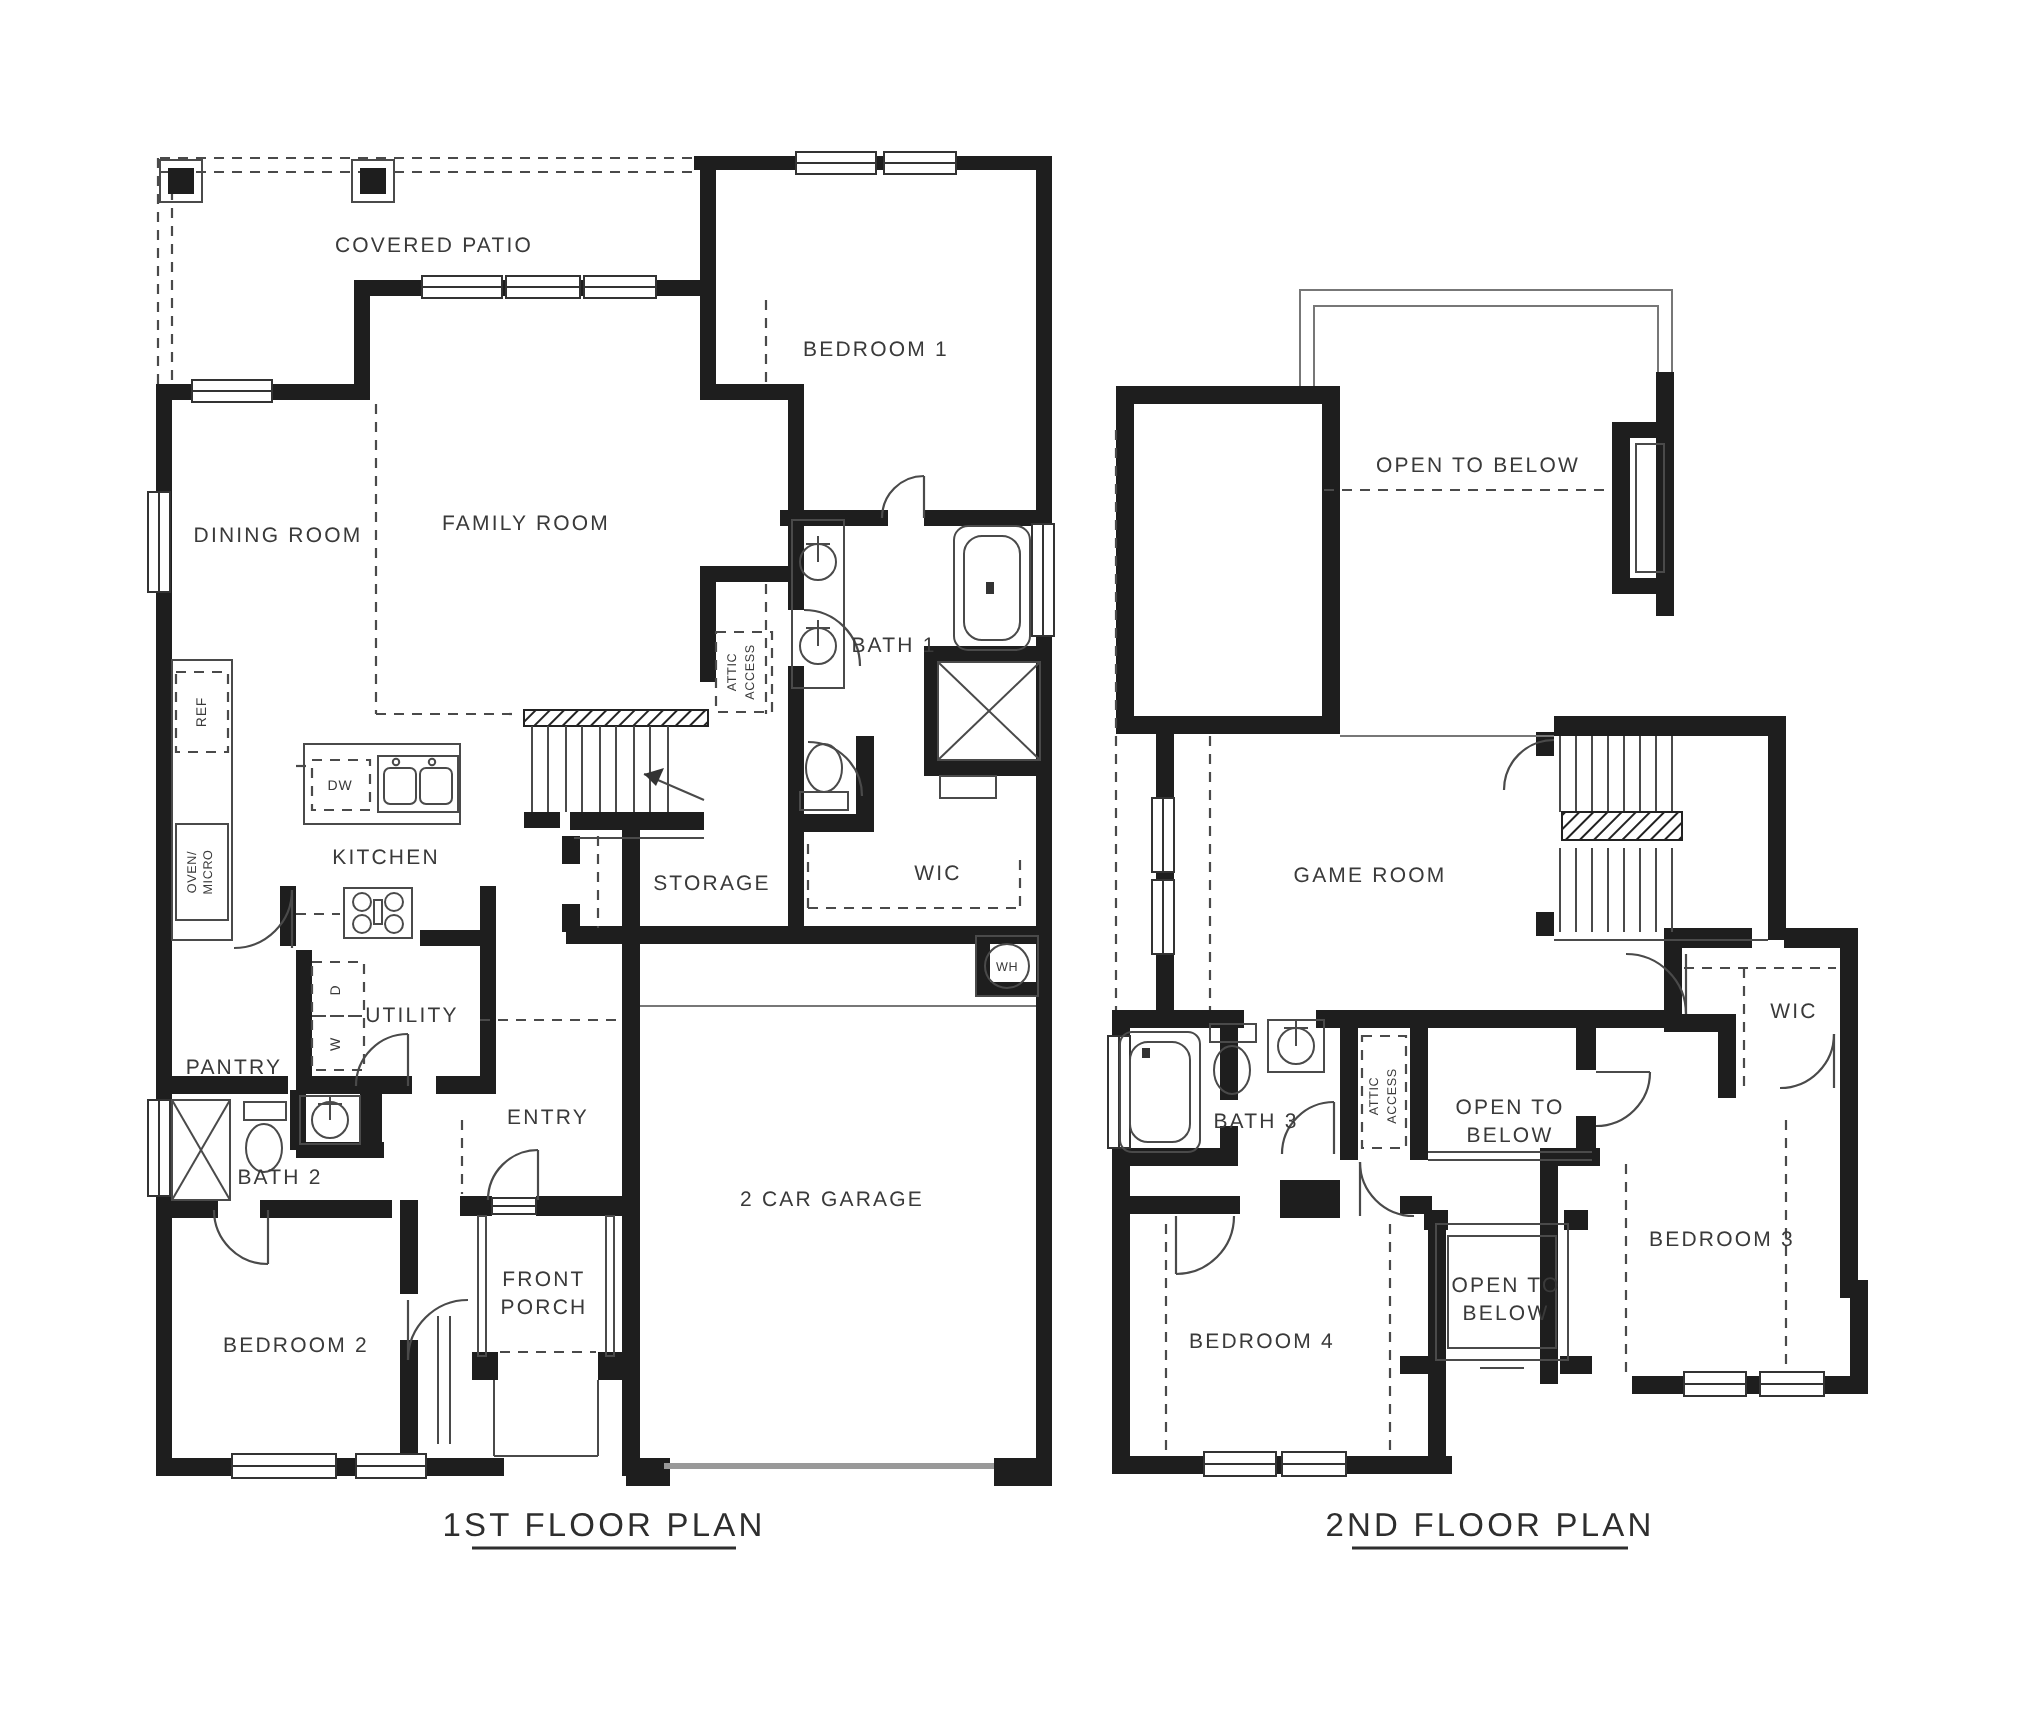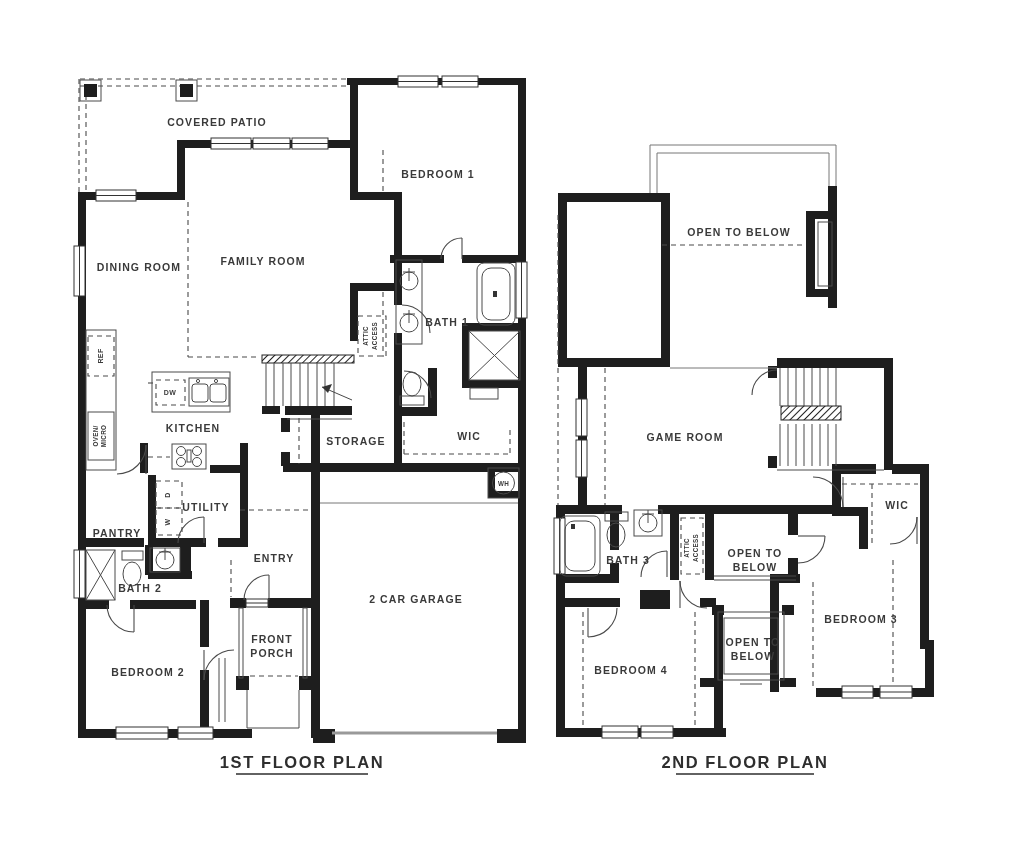--- a/index.html
+++ b/index.html
@@ -1,16 +1,16 @@
 <!DOCTYPE html>
 <html><head>
 <meta charset="utf-8">
 <style>
   html,body{margin:0;padding:0;background:#ffffff;}
-  .plan-wrap{width:930px;height:866px;background:#ffffff;font-family:"Liberation Sans",sans-serif;font-weight:bold;}
+  .plan-wrap{width:930px;height:866px;background:#ffffff;font-family:"Liberation Sans",sans-serif;}
   svg text{font-family:"Liberation Sans",sans-serif;fill:#3a3a3a;}
   .room-label{font-size:10.5px;letter-spacing:1.1px;}
   .small-label{font-size:7px;letter-spacing:.4px;}
   .tiny-label{font-size:6.3px;letter-spacing:.3px;}
   .title-label{font-size:16.5px;letter-spacing:1.6px;fill:#2e2e2e;}
   .wall{fill:#1e1e1e;stroke:none;}
   .thin{fill:none;stroke:#4a4a4a;stroke-width:1;}
   .thin2{fill:none;stroke:#777;stroke-width:1;}
   .dash{fill:none;stroke:#4a4a4a;stroke-width:1.1;stroke-dasharray:5 4;}
   .door{fill:none;stroke:#4a4a4a;stroke-width:1.1;}

